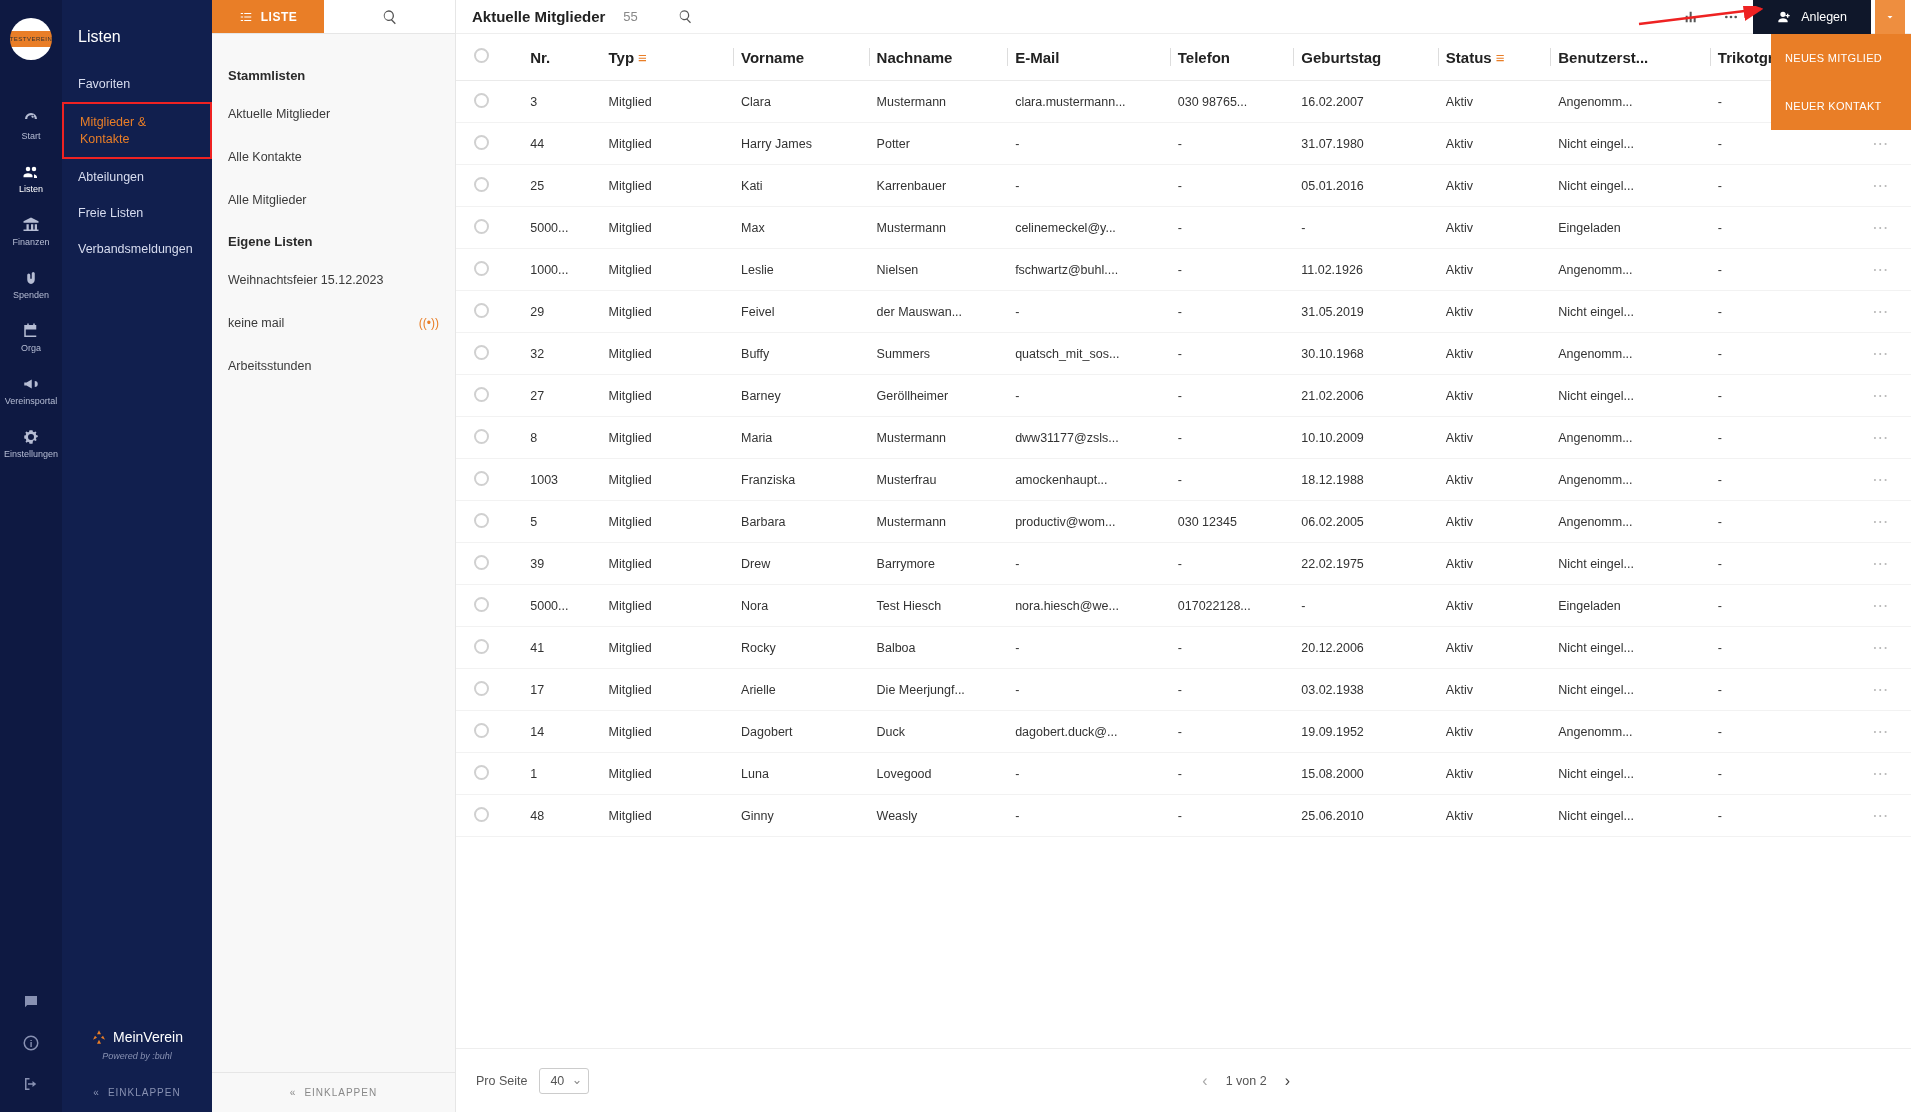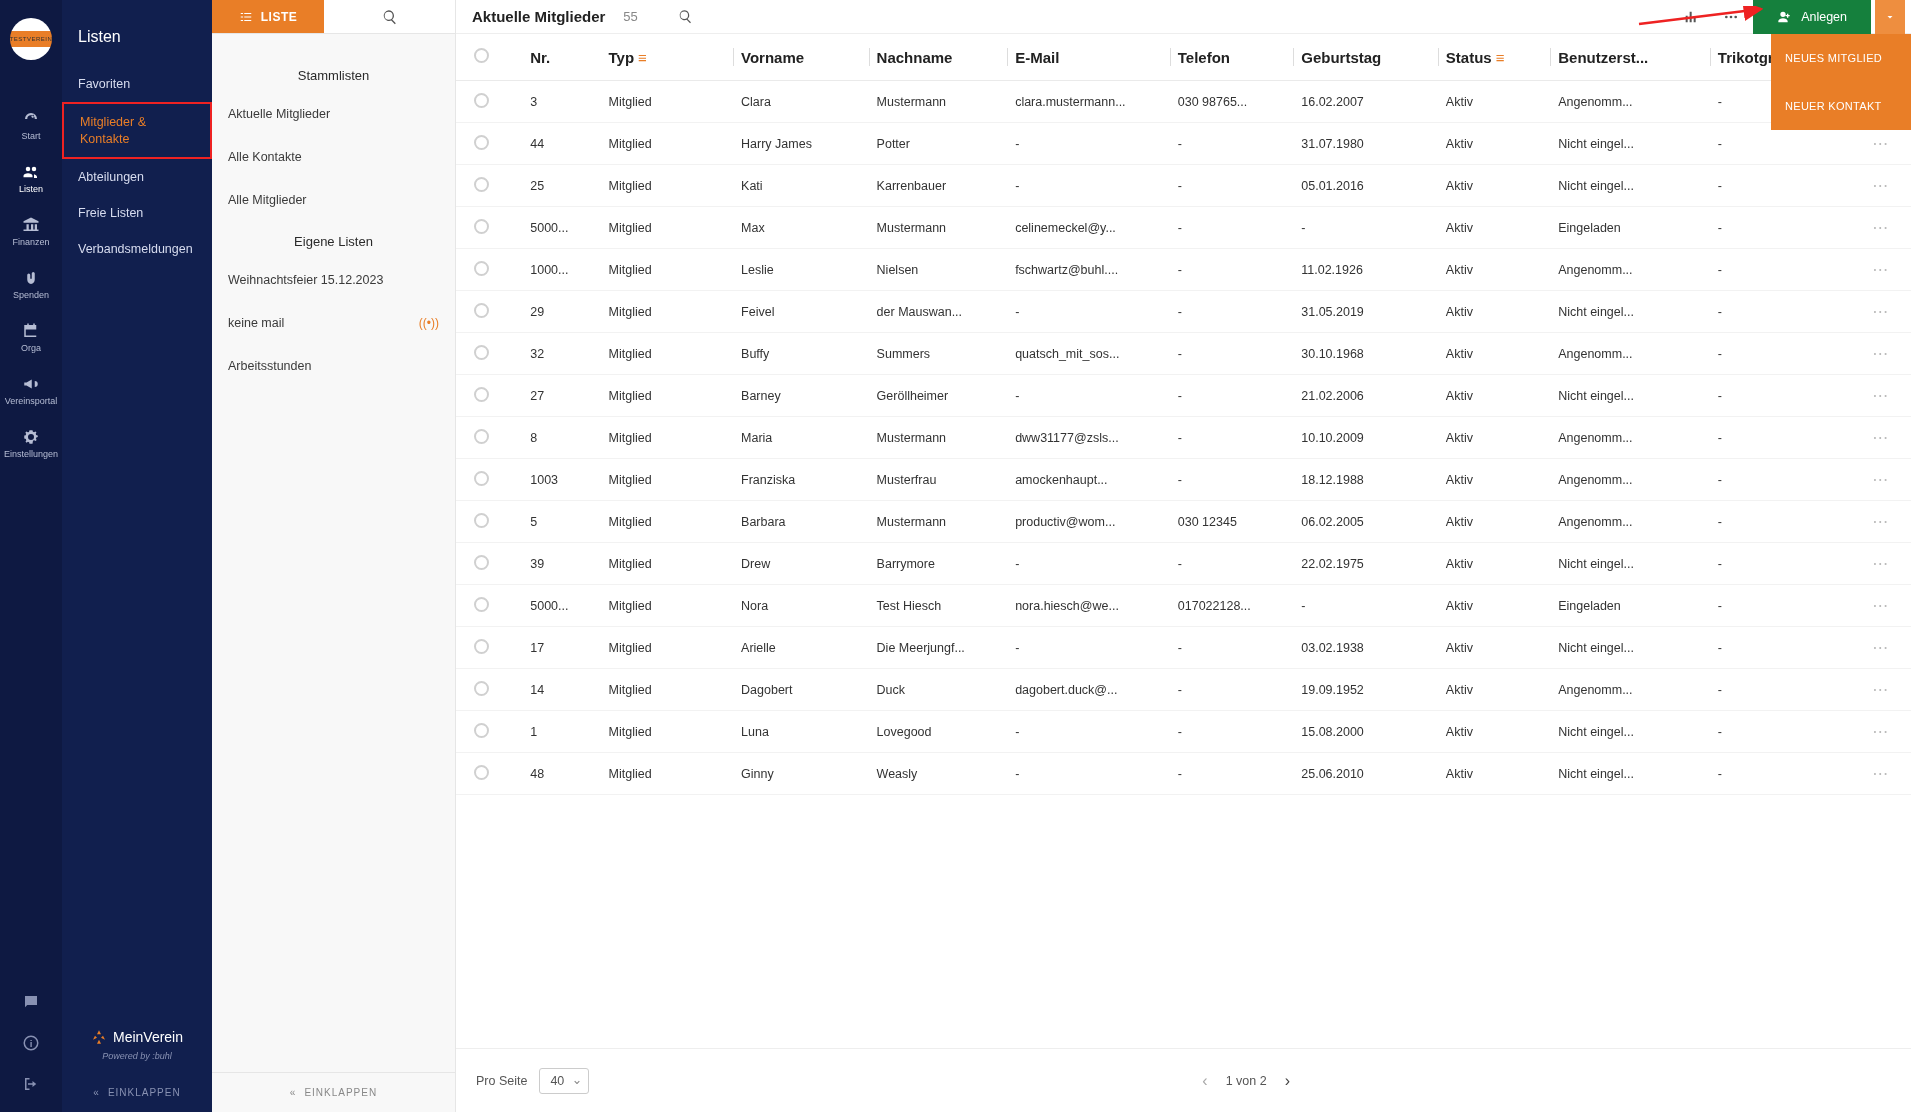--- a/index.html
+++ b/index.html
@@ -30,36 +30,36 @@
 .panel2-collapse { padding: 14px 0; text-align: center; font-size: 10px; letter-spacing: 1px; color: #8891b2; cursor: pointer; display: flex; align-items: center; justify-content: center; gap: 8px; }
 
 
 .panel3 { width: 244px; background: #f8f8f8; border-right: 1px solid #e6e6e6; display: flex; flex-direction: column; flex-shrink: 0; }
 .panel3-tabs { display: flex; height: 34px; border-bottom: 1px solid #e6e6e6; }
 .panel3-tab { flex: 0 0 112px; background: #e97e27; color: #fff; display: flex; align-items: center; justify-content: center; font-size: 12px; font-weight: 600; letter-spacing: 0.5px; gap: 8px; cursor: pointer; }
 .panel3-tab svg { width: 14px; height: 14px; fill: #fff; }
 .panel3-tab-search { flex: 1; background: #fff; display: flex; align-items: center; justify-content: center; cursor: pointer; }
 .panel3-tab-search svg { width: 16px; height: 16px; fill: #555; }
 .panel3-body { flex: 1; overflow-y: auto; padding-top: 22px; }
-.panel3-section-title { font-size: 13px; font-weight: 400; padding: 12px 16px 10px; color: #2a2a2a; text-align: center; }
+.panel3-section-title { font-size: 13px; font-weight: 700; padding: 12px 16px 10px; color: #2a2a2a; }
 .panel3-list-item { padding: 14px 16px; font-size: 12.5px; color: #3a3a3a; cursor: pointer; border-bottom: 1px solid transparent; display: flex; align-items: center; justify-content: space-between; }
 .wifi-icon { color: #e97e27; font-size: 12px; }
 .panel3-collapse { padding: 14px 0; text-align: center; font-size: 10px; letter-spacing: 1px; color: #888; cursor: pointer; border-top: 1px solid #e6e6e6; display: flex; align-items: center; justify-content: center; gap: 8px; }
 
 
 .main { flex: 1; display: flex; flex-direction: column; min-width: 0; position: relative; }
 .main-header { height: 34px; display: flex; align-items: center; border-bottom: 1px solid #eee; padding-left: 16px; padding-right: 6px; gap: 14px; position: relative; }
 .main-title { font-size: 15px; font-weight: 600; color: #222; }
 .main-count { font-size: 13px; color: #888; margin-left: 4px; }
 .main-search-btn { width: 28px; height: 28px; display: flex; align-items: center; justify-content: center; margin-left: 20px; cursor: pointer; }
 .main-search-btn svg { width: 15px; height: 15px; fill: #555; }
 .main-header-right { margin-left: auto; display: flex; align-items: center; gap: 4px; }
 .hdr-icon-btn { width: 36px; height: 34px; display: flex; align-items: center; justify-content: center; cursor: pointer; }
 .hdr-icon-btn svg { width: 16px; height: 16px; fill: #555; }
-.anlegen-btn { height: 34px; background: #15803d; color: #fff; display: flex; align-items: center; padding: 0 24px; font-size: 12.5px; gap: 8px; cursor: pointer; }
+.anlegen-btn { height: 34px; background: #0f172a; color: #fff; display: flex; align-items: center; padding: 0 24px; font-size: 12.5px; gap: 8px; cursor: pointer; }
 .anlegen-btn svg { width: 16px; height: 16px; fill: #fff; }
 .anlegen-caret { width: 30px; height: 34px; background: #ee8e3f; display: flex; align-items: center; justify-content: center; cursor: pointer; }
 .anlegen-caret svg { width: 12px; height: 12px; fill: #fff; }
 
 .dropdown { position: absolute; right: 0; top: 34px; width: 140px; background: #e97e27; z-index: 100; }
 .dropdown-item { padding: 18px 14px; color: #fff; font-size: 11px; font-weight: 500; letter-spacing: 0.3px; cursor: pointer; }
 
 .arrow-annotation { position: absolute; top: 6px; right: 144px; pointer-events: none; z-index: 50; }
 
 
@@ -475,20 +475,34 @@
     <td class="c-email">nora.hiesch@we...</td>
     <td class="c-tel">017022128...</td>
     <td class="c-geb">-</td>
     <td class="c-stat">Aktiv</td>
     <td class="c-ben">Eingeladen</td>
     <td class="c-tri">-</td>
     <td class="row-menu"><span class="row-menu-btn">⋯</span></td>
           </tr>
           <tr>
     <td class="col-check"><span class="chk"></span></td>
+    <td class="c-nr">41</td>
+    <td class="c-typ">Mitglied</td>
+    <td class="c-vor">Rocky</td>
+    <td class="c-nach">Balboa</td>
+    <td class="c-email">-</td>
+    <td class="c-tel">-</td>
+    <td class="c-geb">20.12.2006</td>
+    <td class="c-stat">Aktiv</td>
+    <td class="c-ben">Nicht eingel...</td>
+    <td class="c-tri">-</td>
+    <td class="row-menu"><span class="row-menu-btn">⋯</span></td>
+          </tr>
+          <tr>
+    <td class="col-check"><span class="chk"></span></td>
     <td class="c-nr">17</td>
     <td class="c-typ">Mitglied</td>
     <td class="c-vor">Arielle</td>
     <td class="c-nach">Die Meerjungf...</td>
     <td class="c-email">-</td>
     <td class="c-tel">-</td>
     <td class="c-geb">03.02.1938</td>
     <td class="c-stat">Aktiv</td>
     <td class="c-ben">Nicht eingel...</td>
     <td class="c-tri">-</td>

